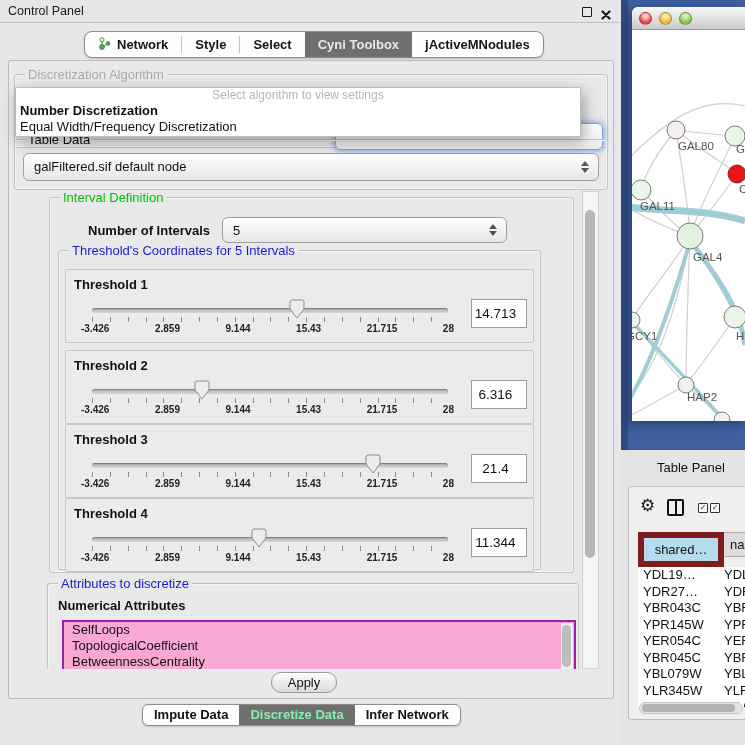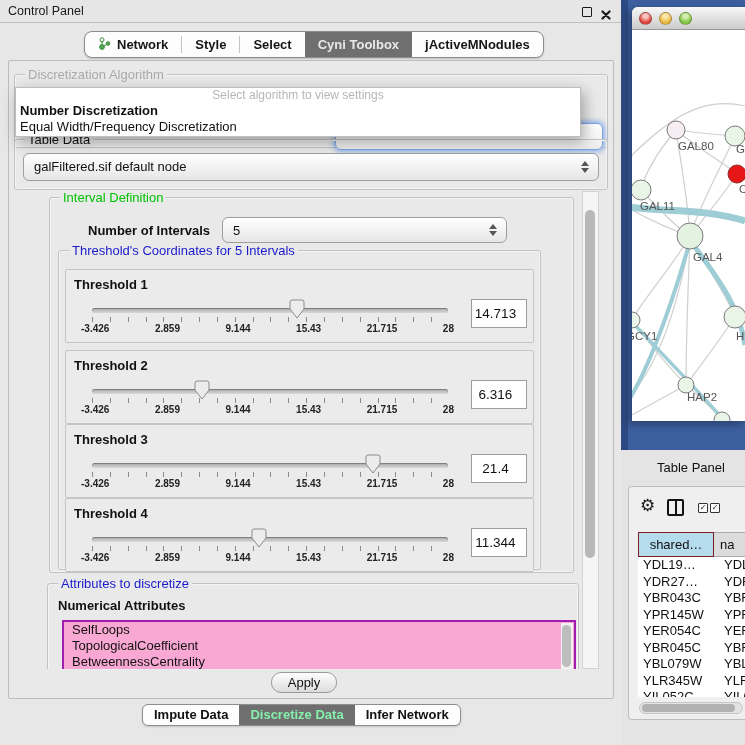--- a/index.html
+++ b/index.html
@@ -88,21 +88,21 @@
   .tpl-label { position:absolute; left:633px; top:460px; font-size:13px;margin-left:24px; }
   .tpanel { position:absolute; left:628px; top:486px; width:118px; height:232px; background:#efefef; border:1px solid #bdbdbd; border-right:none; border-radius:4px 0 0 4px; overflow:hidden; }
   .gear { position:absolute; left:11px; top:8px; font-size:17px; color:#1b1b1b; cursor:pointer; }
   .colsicon { position:absolute; left:38px; top:12px; width:13px; height:13px; border:2px solid #111; border-radius:2px; cursor:pointer; }
   .colsicon::after { content:""; position:absolute; left:5.5px; top:0; width:2px; height:13px; background:#111; }
   .cbpair { position:absolute; left:69px; top:16px; display:flex; gap:2px; cursor:pointer; }
   .cb { width:8px; height:8px; border:1.2px solid #333; border-radius:1px; font-size:8px; line-height:8px; text-align:center; color:#222; background:#fafafa; }
 
   .ttable { position:absolute; left:9px; top:45px; width:120px; }
   .thead { display:flex; }
-  .th1 { width:74px; height:23px; background:var(--header-blue); border:1px solid #7f1d1d; text-align:center; line-height:23px; font-size:13px; }
+  .th1 { width:74px; height:23px; background:var(--header-blue); border:6px solid #7f1d1d; text-align:center; line-height:23px; font-size:13px; }
   .th2 { flex:1; height:23px; background:#dcdcdc; border-top:1px solid #ababab; border-bottom:1px solid #ababab; border-right:1px solid #ababab; padding-left:6px; line-height:23px; font-size:13px; overflow:hidden; white-space:nowrap; }
   .tbody { height:140px; overflow:hidden; background:#fff; }
   .trow { display:flex; height:16.5px; }
   .tc1 { width:74px; padding-left:5px; font-size:13px; line-height:16.5px; overflow:hidden; white-space:nowrap; }
   .tc2 { flex:1; padding-left:7px; font-size:13px; line-height:16.5px; overflow:hidden; white-space:nowrap; }
   .hscroll { position:absolute; left:10px; top:215px; width:102px; height:10px; background:#e3e3e3; border:1px solid #c6c6c6; border-radius:6px; }
   .hthumb { position:absolute; left:2px; top:1px; width:93px; height:8px; background:#b2b2b2; border-radius:5px; }
 </style>
 </head>
 <body>

